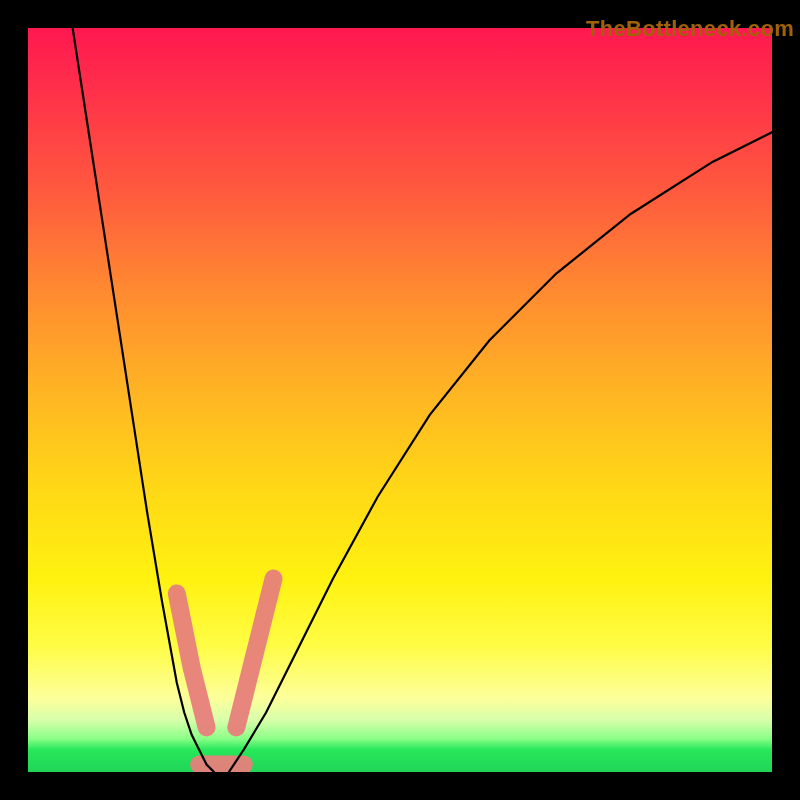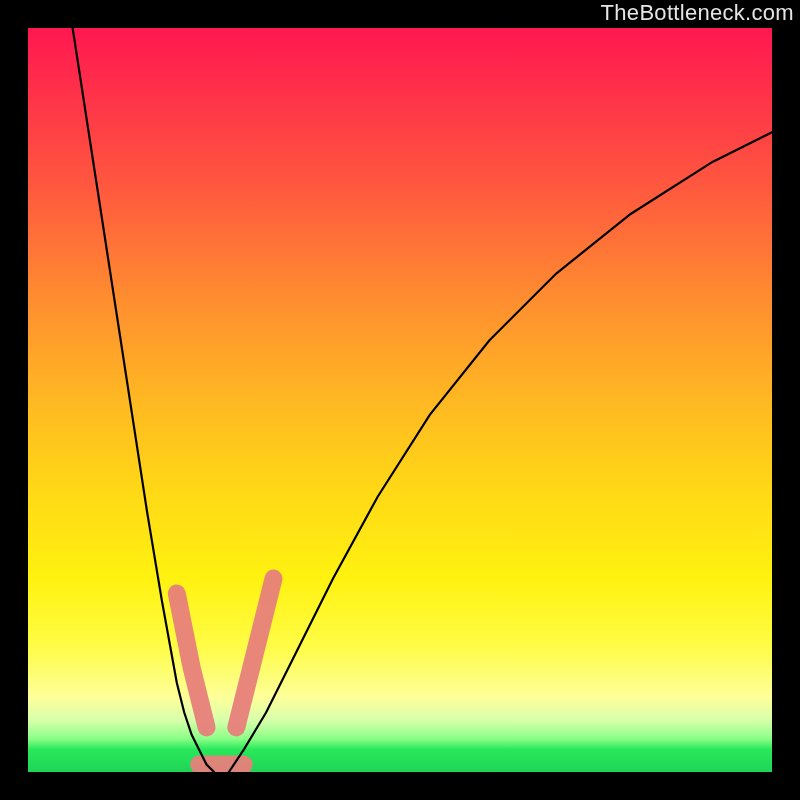--- a/index.html
+++ b/index.html
@@ -44,25 +44,25 @@
       #fffc45 83%,
       #fdff9a 90%,
       #d8ffab 93%,
       #8cff88 95.5%,
       #28e85a 97%,
       #1fd456 100%
     );
   }
   .watermark {
     position: absolute;
-    top: 0;
+    top: 16px;
     right: 6px;
-    color: #e5e5e5;
+    color: #a16207;
     font-size: 22px;
-    font-weight: 400;
+    font-weight: 700;
     letter-spacing: 0.3px;
     user-select: none;
   }
   svg.curves {
     position: absolute;
     left: 0; top: 0;
     width: 100%;
     height: 100%;
   }
   .curve {

